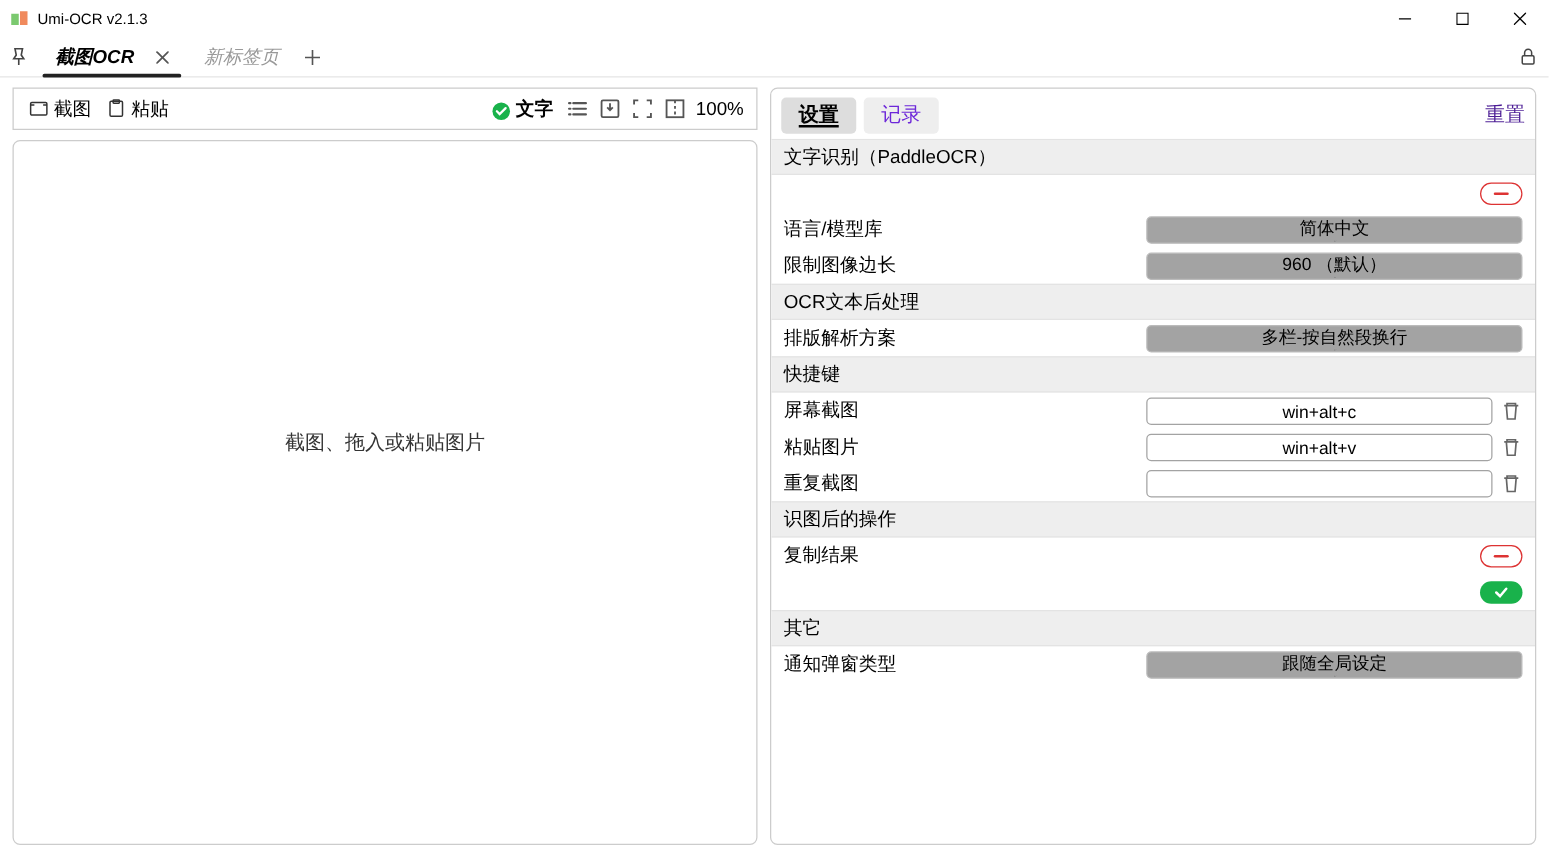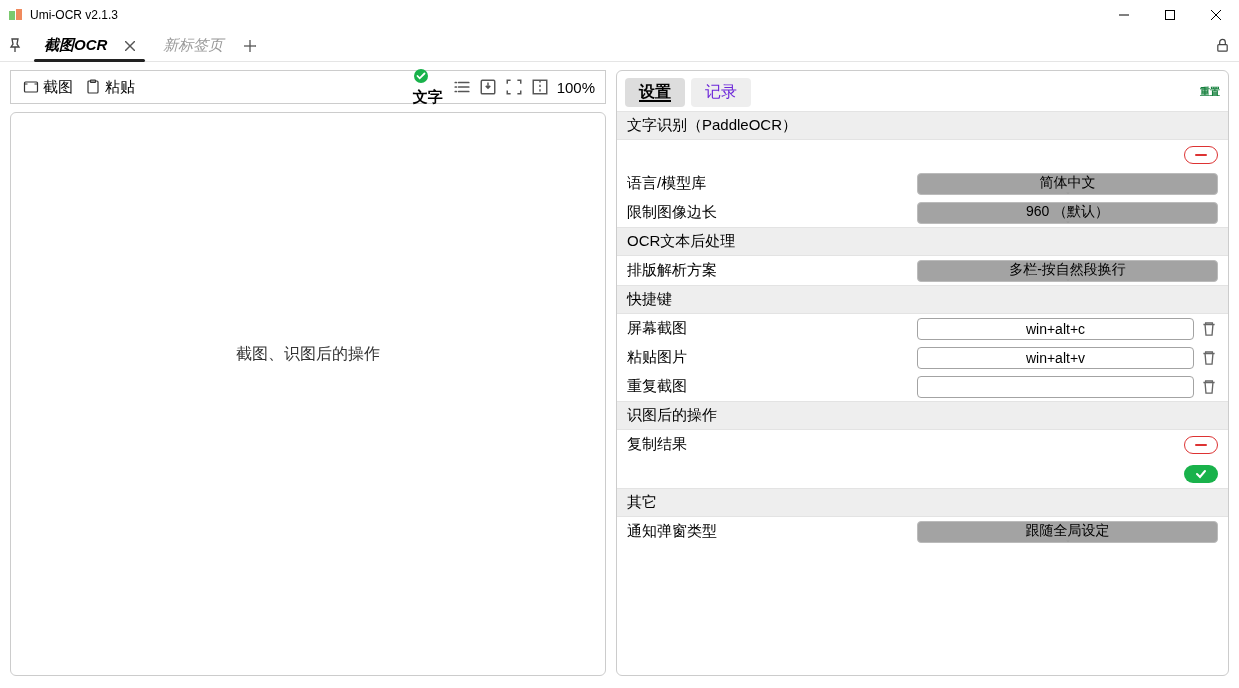--- a/index.html
+++ b/index.html
@@ -18,31 +18,31 @@
 .tab .tclose { width:18px; height:18px; display:flex; align-items:center; justify-content:center; }
 .tab.inactive { color:#999; }
 .newtab { width:34px; display:flex; align-items:center; justify-content:center; cursor:pointer; color:#666; }
 .lockbtn { margin-left:auto; width:34px; display:flex; align-items:center; justify-content:center; cursor:pointer; }
 .content { display:flex; height: calc(688px - 30px - 32px); padding:8px 10px 12px 10px; gap:10px; }
 .leftpane { flex:0 0 596px; display:flex; flex-direction:column; }
 .ltoolbar { height:20px; display:flex; align-items:center; border:1px solid #ccc; border-radius:0; padding:16px 6px; font-size:15px; gap:0; background:#fff; }
 .tbtn { display:flex; align-items:center; gap:4px; padding:0 6px; cursor:pointer; height:24px; }
 .tbtn .icon { width:16px; height:16px; display:flex; align-items:center; justify-content:center; }
 .spacer { flex:1; }
-.textmode { display:flex; align-items:flex-start; gap:4px; padding:0 6px;flex-direction:column; }
+.textmode { display:flex; align-items:flex-end; gap:4px; padding:0 6px; }
 .green-check { width:16px; height:16px; }
 .ticon { width:18px; height:18px; display:flex; align-items:center; justify-content:center; cursor:pointer; color:#555; margin:0 4px; }
 .zoom { font-size:15px; padding:0 4px; }
 .droparea { flex:1; margin-top:8px; border:1px solid #ccc; border-radius:6px; display:flex; align-items:center; justify-content:center; font-size:16px; color:#333; background:#fff; }
 .droparea .msg { transform: translateY(-40px); }
 .rightpane { flex:1; border:1px solid #ccc; border-radius:6px; display:flex; flex-direction:column; background:#fff; overflow:hidden; }
 .rtabs { display:flex; align-items:center; height:40px; padding:6px 8px 4px 8px; gap:6px; }
 .rtab { padding:4px 14px; border-radius:4px; font-size:16px; cursor:pointer; background:#eee; color:#6d28d9; }
 .rtab.active { font-weight:700; color:#000; background:#ddd; text-decoration: underline; text-decoration-thickness:2px; text-underline-offset:3px; }
-.reset { margin-left:auto; color:#15803d; font-size:10px; cursor:pointer; font-weight:700; }
+.reset { margin-left:auto; color:#4c1d95; font-size:16px; cursor:pointer; font-weight:400; }
 .settings { overflow-y:auto; font-size:15px; }
 .section-header { background:#eee; padding:4px 10px; font-size:15px; border-top:1px solid #e3e3e3; border-bottom:1px solid #e3e3e3; }
 .row { display:flex; align-items:center; padding:3px 10px; gap:10px; min-height:29px; }
 .row .label { flex:0 0 280px; }
 .row .control { flex:1; display:flex; align-items:center; justify-content:flex-end; gap:6px; }
 .toggle { width:34px; height:18px; border-radius:9px; display:flex; align-items:center; justify-content:center; cursor:pointer; }
 .toggle.off { background:#fff; border:1px solid #d33; color:#d33; }
 .toggle.on { background:#19b24b; color:#fff; }
 .toggle svg { width:14px; height:14px; }
 .sel { width:100%; height:22px; border:1px solid #bbb; border-radius:4px; background:#a3a3a3; display:flex; align-items:center; justify-content:space-between; padding:0 8px; cursor:pointer; font-size:14px;flex-direction:column; }
@@ -163,21 +163,21 @@
         </span>
       <span class="ticon">
           <svg viewBox="0 0 16 16">
             <rect x="2" y="2" width="12" height="12" fill="none" stroke="#555" stroke-width="1.3"></rect>
             <line x1="8" y1="2" x2="8" y2="14" stroke="#555" stroke-width="1.3" stroke-dasharray="2 2"></line>
           </svg>
         </span>
       <span class="zoom">100%</span>
     </div>
     <div class="droparea">
-      <span class="msg">截图、识图后的操作</span>
+      <span class="msg">截图、拖入或粘贴图片</span>
     </div>
   </div>
 
   <div class="rightpane">
     <div class="rtabs">
       <div class="rtab active">设置</div>
       <div class="rtab">记录</div>
       <div class="reset">重置</div>
     </div>
     <div class="settings">

